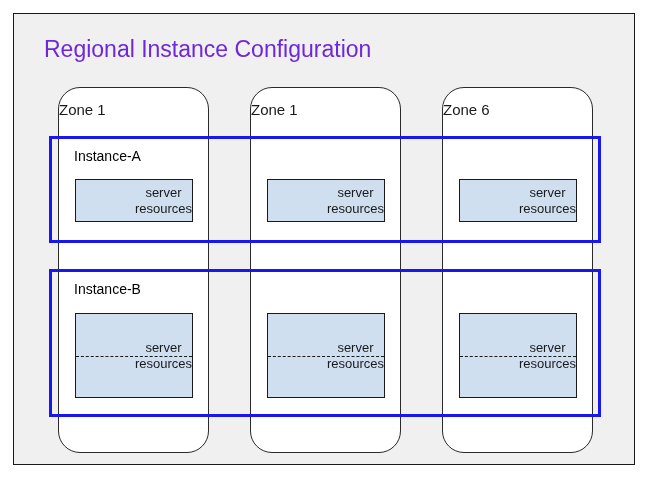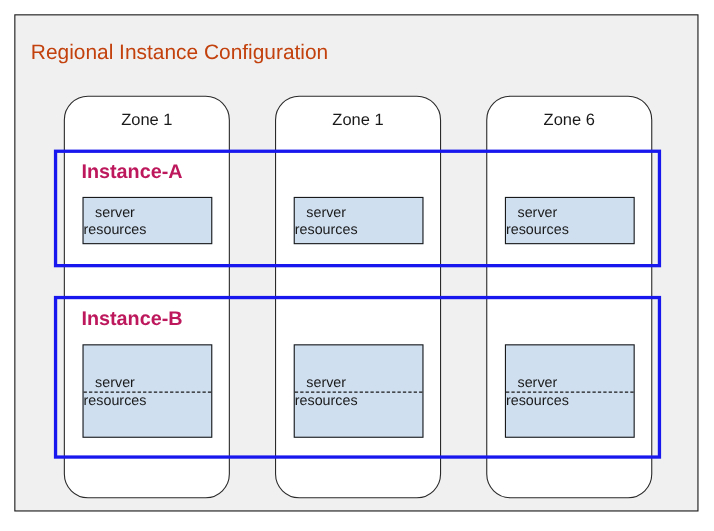--- a/index.html
+++ b/index.html
@@ -25,25 +25,25 @@
     top: 13px;
     width: 622px;
     height: 452px;
     background: #f0f0f0;
     border: 1.5px solid #1a1a1a;
     box-sizing: border-box;
   }
 
   .region-title {
     position: absolute;
-    left: 14px;
+    left: 30px;
     top: 24px;
-    font-size: 19px;
+    font-size: 23px;
     line-height: 22px;
-    color: #c2410c;
+    color: #6d28d9;
     white-space: nowrap;
   }
 
   
   .zone-card {
     position: absolute;
     top: 73px;
     width: 151px;
     height: 366px;
     background: #ffffff;
@@ -53,21 +53,21 @@
   }
   .zone-card.z1 { left: 44px; }
   .zone-card.z2 { left: 236px; }
   .zone-card.z3 { left: 428px; }
 
   .zone-label {
     position: absolute;
     top: 13px;
     left: 0;
     width: 100%;
-    text-align: center;
+    text-align: left;
     font-size: 15px;
     line-height: 18px;
     color: #1a1a1a;
   }
 
   
   .instance-band {
     position: absolute;
     left: 35px;
     width: 552px;
@@ -76,36 +76,36 @@
     background: transparent;
     pointer-events: none;
   }
   .instance-band.band-a { top: 122px; height: 107px; }
   .instance-band.band-b { top: 255px; height: 148px; }
 
   .instance-label {
     position: absolute;
     left: 22px;
     top: 9px;
-    font-size: 18px;
+    font-size: 14px;
     line-height: 17px;
-    font-weight: bold;
-    color: #be185d;
+    font-weight: normal;
+    color: #000000;
     white-space: nowrap;
   }
 
   
   .res-box {
     position: absolute;
     background: #cfdff0;
     border: 1.3px solid #1a1a1a;
     box-sizing: border-box;
     display: flex;
     align-items: center;
-    justify-content: flex-start;
+    justify-content: flex-end;
   }
 
   .res-box .res-text {
     position: relative;
     z-index: 2;
     text-align: center;
     font-size: 13px;
     line-height: 16px;
     color: #1a1a1a;
     white-space: pre-line;

